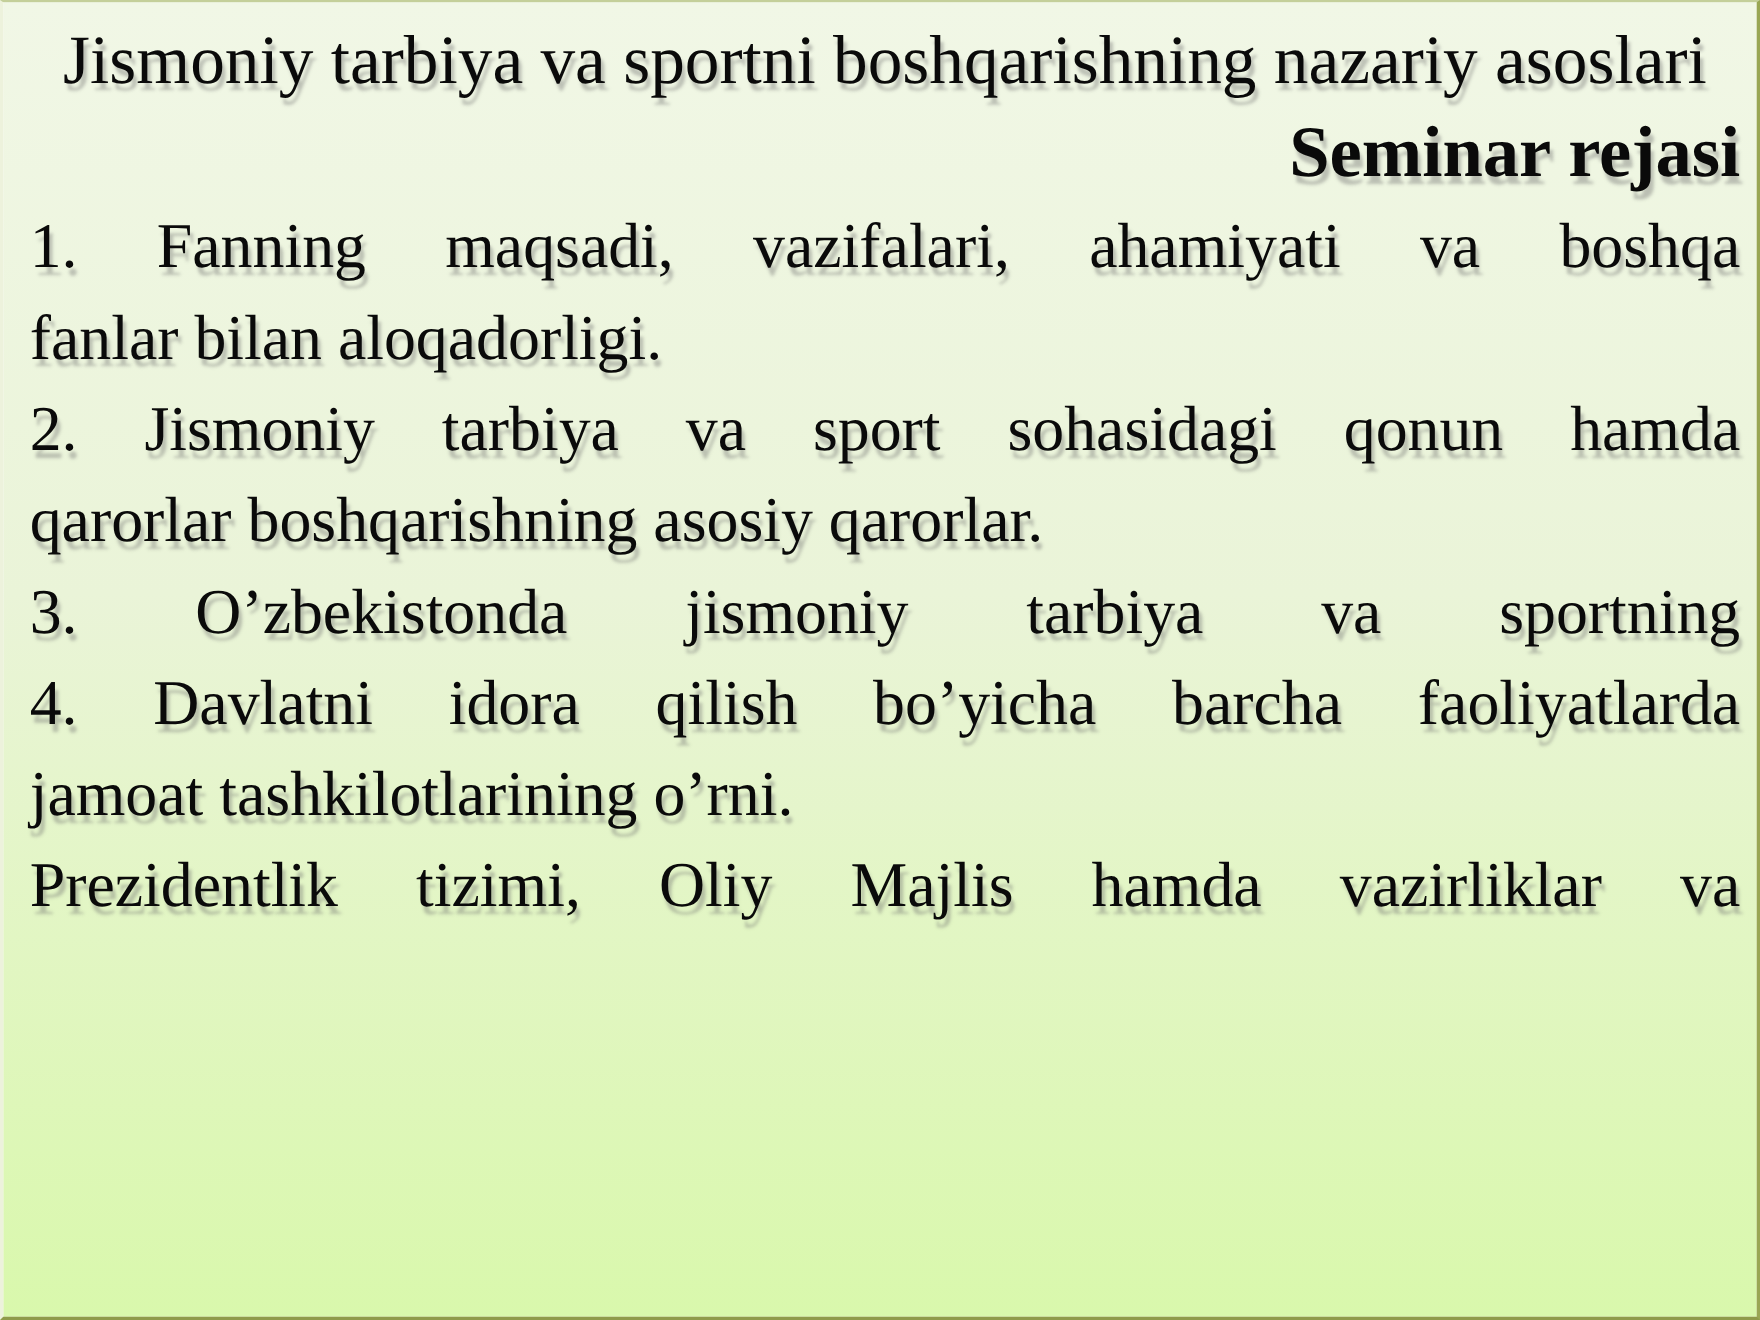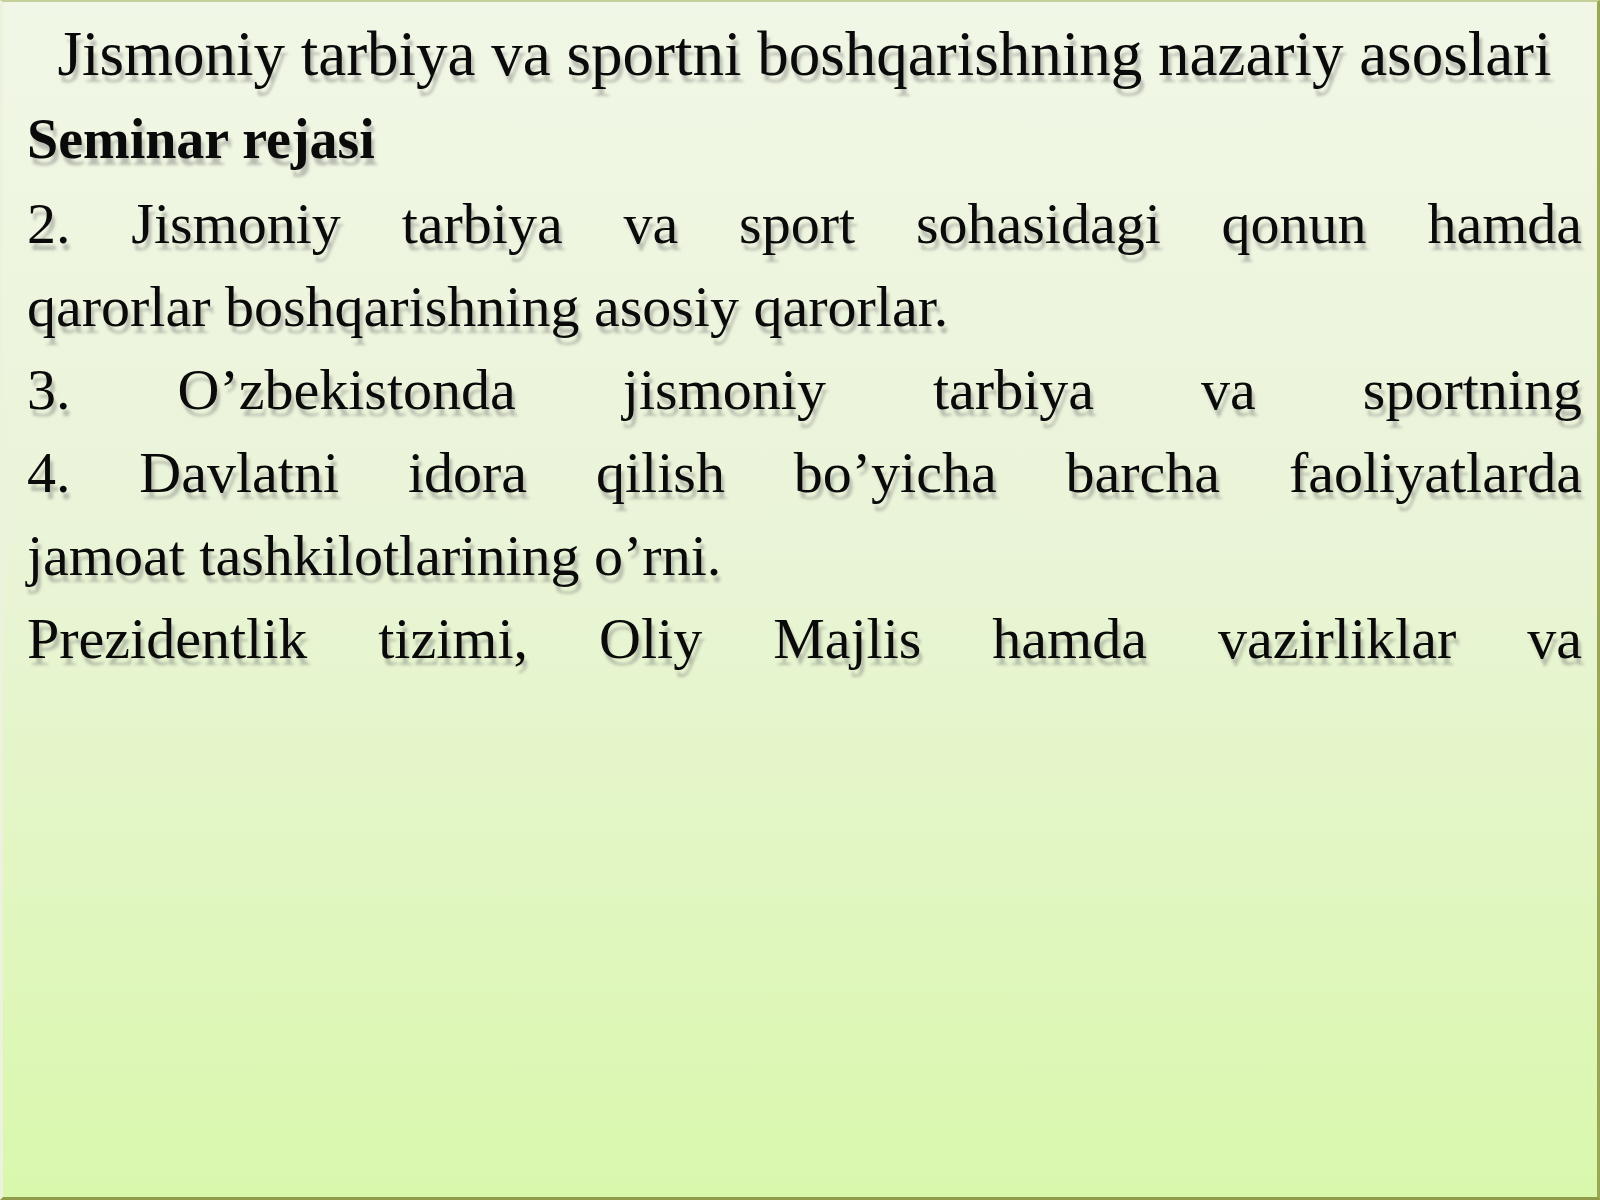--- a/index.html
+++ b/index.html
@@ -25,24 +25,24 @@
     text-shadow: 3px 7px 3px rgba(110, 110, 110, 0.40);
   }
   .title {
     font-size: 63px;
     line-height: 84px;
     font-weight: normal;
     text-align: center;
     margin: 0;
   }
   .subtitle {
-    font-size: 56px;
+    font-size: 66px;
     line-height: 86px;
     font-weight: bold;
-    text-align: left;
+    text-align: right;
     margin: 0;
   }
   .item {
     font-size: 58px;
     line-height: 83px;
     margin: 0;
     text-align: justify;
   }
   .jline {
     display: block;
@@ -53,20 +53,24 @@
     text-align-last: left;
   }
 </style>
 </head>
 <body>
 
 <div class="slide" style="--bg-top: #f1f7e6; --bg-bottom: #d9f8ac; --text-color: #0a0a0a;">
   <h1 class="title">Jismoniy tarbiya va sportni boshqarishning nazariy asoslari</h1>
   <h2 class="subtitle">Seminar rejasi</h2>
 
+  <p class="item">
+    <span class="jline">1. Fanning maqsadi, vazifalari, ahamiyati va boshqa</span>
+    <span class="jline last">fanlar bilan aloqadorligi.</span>
+  </p>
 
   <p class="item">
     <span class="jline">2. Jismoniy tarbiya va sport sohasidagi qonun hamda</span>
     <span class="jline last">qarorlar boshqarishning asosiy qarorlar.</span>
   </p>
 
   <p class="item">
     <span class="jline">3. O’zbekistonda jismoniy tarbiya va sportning</span>
   </p>
 

